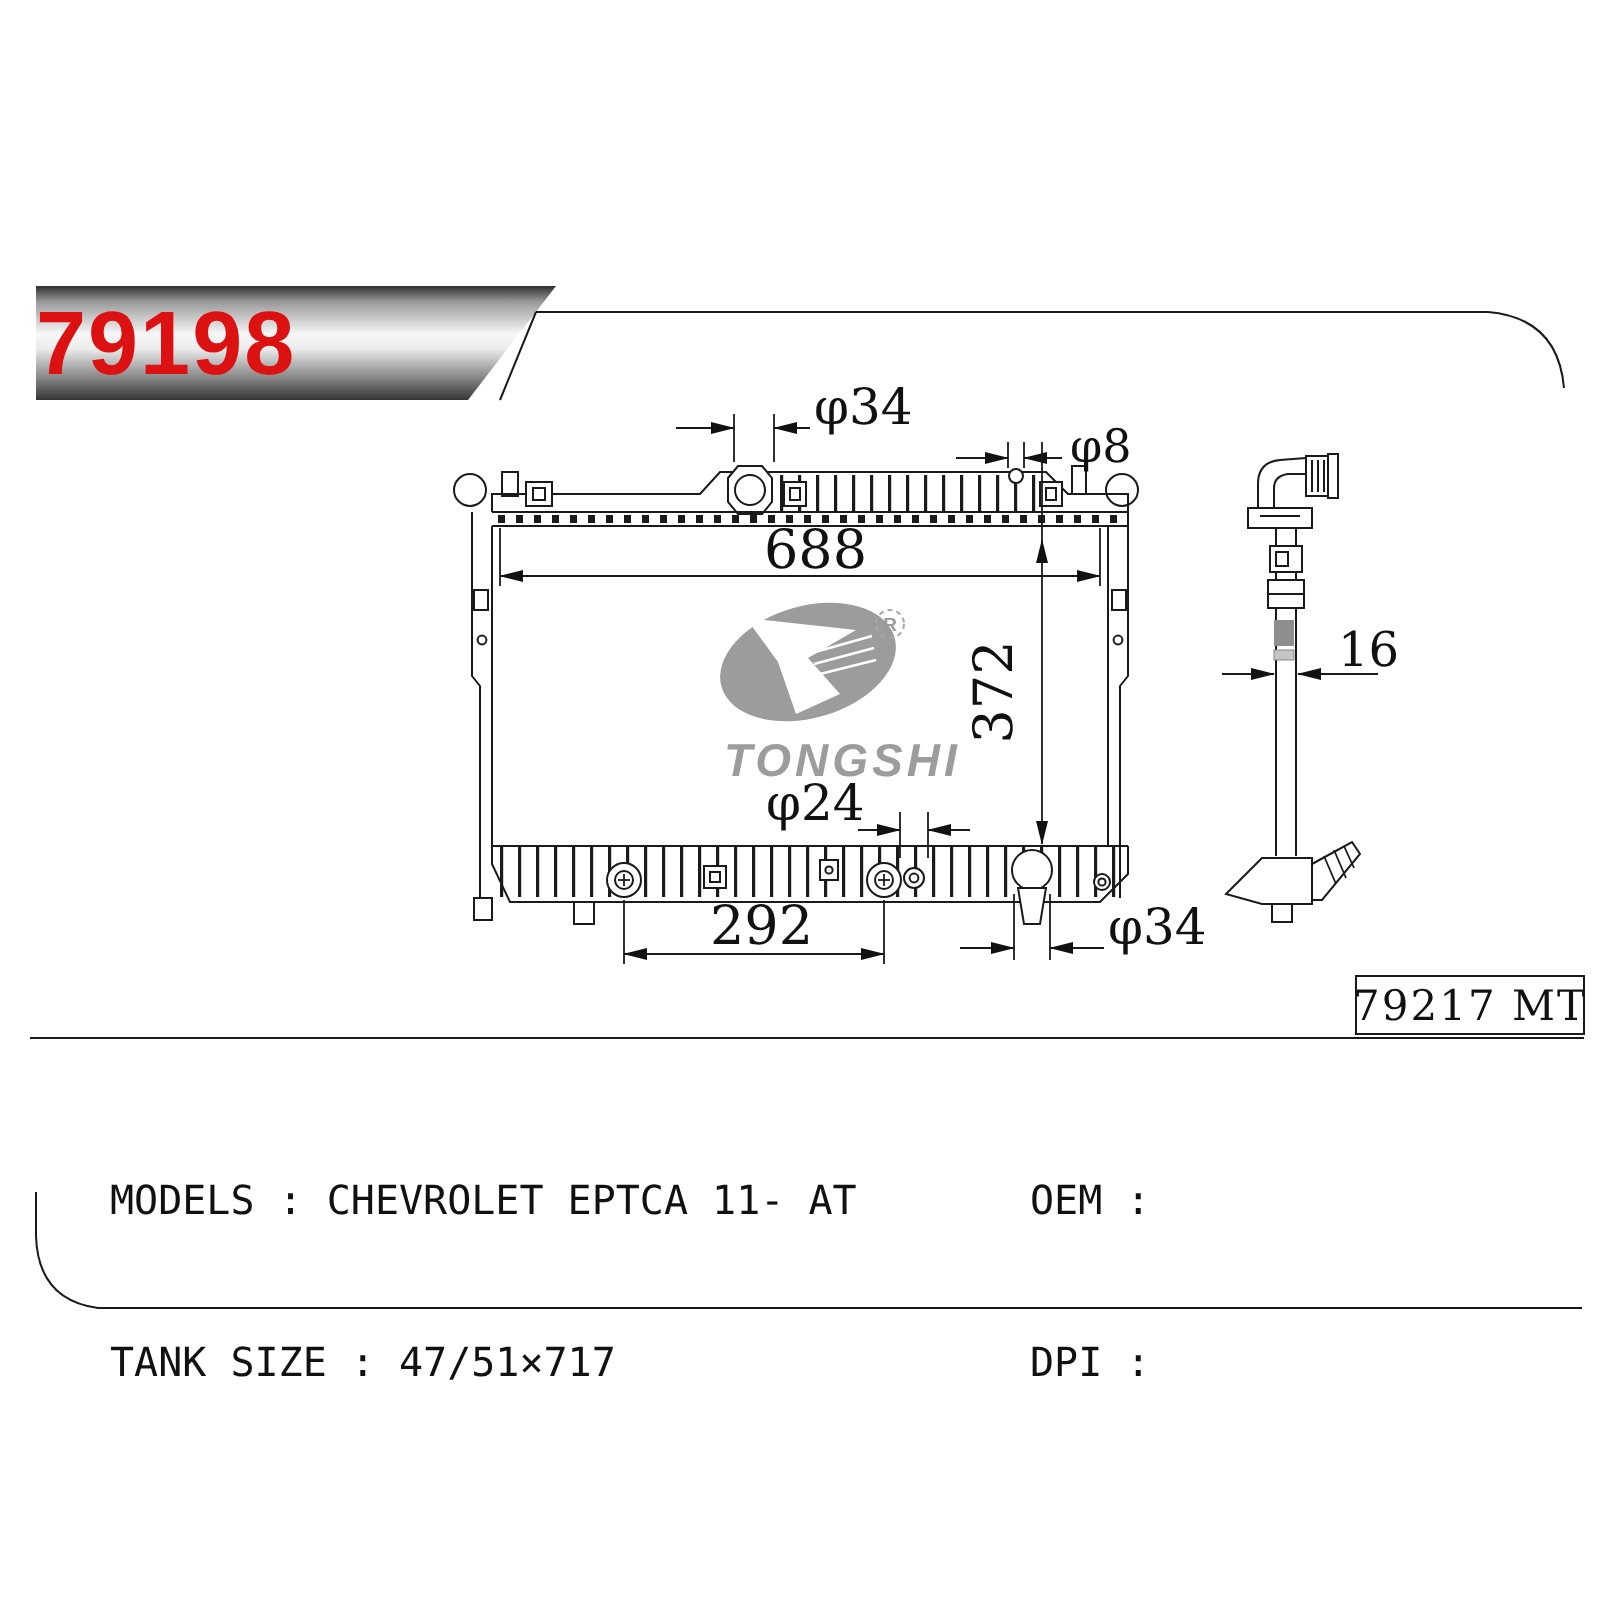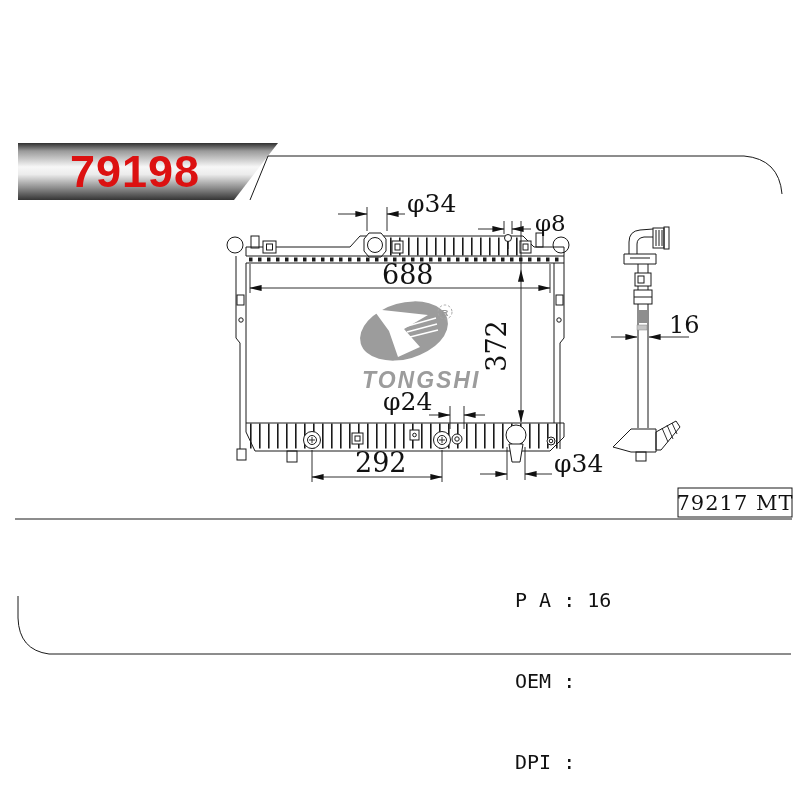--- a/index.html
+++ b/index.html
@@ -4,21 +4,21 @@
 <style>
   html,body{margin:0;padding:0;background:#fff;}
   .stage{position:relative;width:800px;height:800px;background:#ffffff;overflow:hidden;
          font-family:"Liberation Sans",sans-serif;}
   
   .banner{position:absolute;left:18px;top:143px;width:260px;height:57px;
           background:linear-gradient(180deg,#2f2f2f 0%,#9a9a9a 14%,#f7f7f7 42%,#ececec 55%,#909090 78%,#353535 100%);
           clip-path:polygon(0 0,100% 0,calc(100% - 44px) 100%,0 100%);
           display:flex;align-items:center;}
   .banner span{color:#dc1111;font-size:45px;font-weight:bold;letter-spacing:1px;
-               padding-left:52px;line-height:1;}
+               line-height:1;}
   
   svg.draw{position:absolute;left:0;top:0;}
   .ln{stroke:#1a1a1a;stroke-width:1;fill:none;}
   .thin{stroke:#1a1a1a;stroke-width:0.9;fill:none;}
   .wfill{fill:#ffffff;stroke:#1a1a1a;stroke-width:1;}
   .dimtxt{font-family:"DejaVu Serif","Liberation Serif",serif;fill:#111;}
   
   .specs{position:absolute;top:533px;font-family:"DejaVu Sans Mono","Liberation Mono",monospace;
          font-size:20px;line-height:27px;color:#111;white-space:pre;}
   .specs.left{left:55px;}
@@ -222,22 +222,23 @@
       <ellipse cx="404" cy="331" rx="45" ry="28" transform="rotate(-16 404 331)" fill="#9c9c9c"></ellipse>
       <polygon points="373,309 428,315 404,329 420,347 398,357 389,331" fill="#ffffff"></polygon>
       <path d="M404,327 L436,318 M407,332 L437,324 M410,337 L438,330" stroke="#ffffff" stroke-width="1.4"></path>
       <circle cx="445" cy="312" r="7" fill="none" stroke="#a8a8a8" stroke-width="1" stroke-dasharray="2.5 2"></circle>
       <text x="445" y="315.5" font-size="9.5" text-anchor="middle" fill="#999" font-family="Liberation Sans,sans-serif" font-weight="bold">R</text>
       <text x="362" y="388" font-size="23" font-weight="bold" font-style="italic" letter-spacing="2" fill="#9c9c9c" font-family="Liberation Sans,sans-serif">TONGSHI</text>
     </g>
   </svg>
 
   <div class="specs left">
+    <div>MODELS : CHEVROLET EPTCA 11- AT</div>
+    <div>TANK SIZE : 47/51×717</div>
     
   </div>
   <div class="specs right">
-    <div>P A : 16</div>
     <div>OEM :</div>
     <div>DPI :</div>
     
   </div>
 
 </div>
 
 </body></html>

